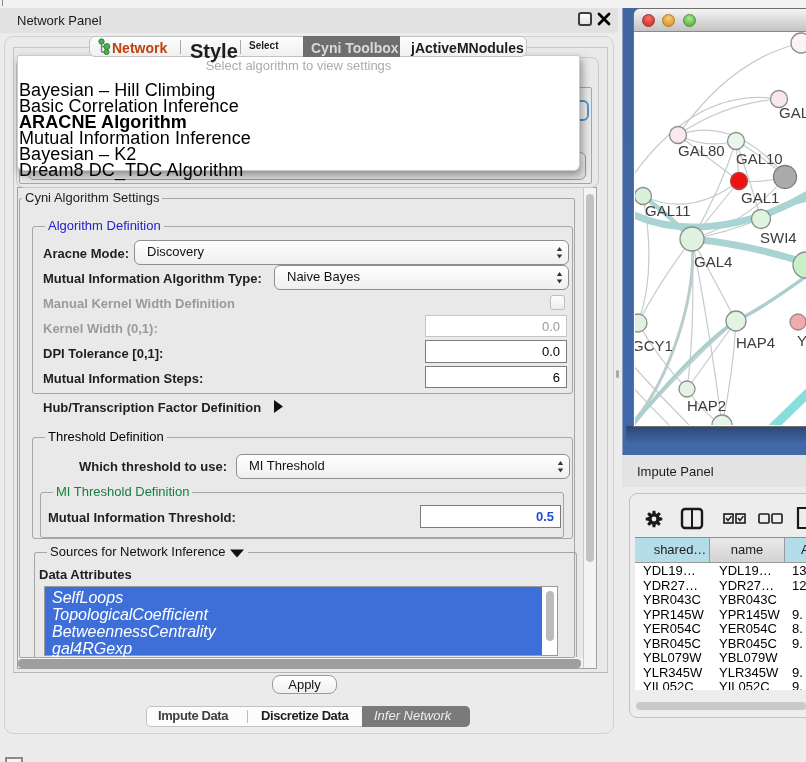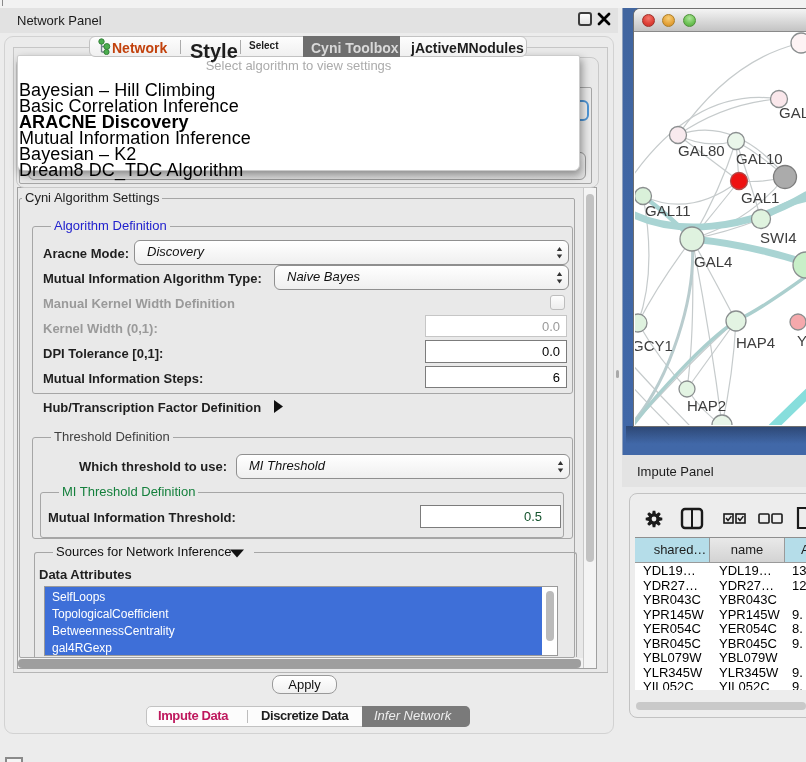--- a/index.html
+++ b/index.html
@@ -1,24 +1,24 @@
 <!DOCTYPE html>
 <html><head>
 <meta charset="utf-8">
 <style>
   html,body{margin:0;padding:0;}
   body{width:806px;height:762px;position:relative;background:#ECECEC;
        font-family:"Liberation Sans", sans-serif;overflow:hidden;}
   .abs{position:absolute;}
   .grp{position:absolute;border:1px solid #A6A6A6;border-radius:3px;}
-  .gttl{position:absolute;top:-9px;left:18px;background:#E9E9E9;padding:0 3px;font-size:13px;line-height:15px;white-space:nowrap;}
+  .gttl{position:absolute;top:-9px;left:12px;background:#E9E9E9;padding:0 3px;font-size:13px;line-height:15px;white-space:nowrap;}
   .lbl{position:absolute;font-size:13px;font-weight:bold;color:#1F1F1F;white-space:nowrap;}
   .combo{position:absolute;border:1px solid #8F8F8F;border-radius:6px;
          background:linear-gradient(#FFFFFF,#EFEFEF);font-size:13px;color:#111;}
-  .combo span{position:absolute;left:12px;top:3px;font-style:italic;}
+  .combo span{position:absolute;left:12px;top:3px;}
   .fld{position:absolute;background:#FFF;font-size:13px;text-align:right;}
   .stp{position:absolute;right:5px;top:4px;}
 </style>
 </head>
 <body>
 
 <div class="abs" style="left:0;top:0;width:806px;height:8px;background:#F2F2F2;"></div>
 
 <div class="abs" style="left:622px;top:8px;width:184px;height:447px;background:linear-gradient(180deg,#41659F 0%,#4067A6 55%,#4168A8 100%);"></div>
 <div class="abs" style="left:622px;top:8px;width:1px;height:447px;background:#8FA0BC;"></div>
@@ -250,70 +250,70 @@
 
 <div class="lbl" style="left:43px;top:371px;">Mutual Information Steps:</div>
 <div class="fld" style="left:425px;top:366px;width:142px;height:22px;border:1px solid #7C7C7C;box-sizing:border-box;color:#000;line-height:21px;padding-right:6px;">6</div>
 
 <div class="lbl" style="left:43px;top:400px;">Hub/Transcription Factor Definition</div>
 <svg class="abs" style="left:272px;top:399px;" width="12" height="15">
     <path d="M2,1 L11,7.5 L2,14 Z" fill="#111"></path>
   </svg>
 
 <div class="grp" style="left:32px;top:437px;width:539px;height:100px;">
-  <span class="gttl" style="color:#404040;">Threshold Definition</span>
+  <span class="gttl" style="color:#000000;">Threshold Definition</span>
 </div>
 <div class="lbl" style="left:79px;top:459px;">Which threshold to use:</div>
 <div class="combo" style="left:236px;top:454px;width:332px;height:23px;">
     <span>MI Threshold</span>
   <svg class="stp" width="7" height="15">
       <path d="M3.5,2 L6.2,6 H0.8 Z" fill="#333"></path>
       <path d="M3.5,13.5 L0.8,9.5 H6.2 Z" fill="#333"></path>
     </svg>
 </div>
 
 <div class="grp" style="left:40px;top:492px;width:522px;height:44px;">
   <span class="gttl" style="color:#15803d;">MI Threshold Definition</span>
 </div>
 <div class="lbl" style="left:48px;top:510px;">Mutual Information Threshold:</div>
-<div class="fld" style="left:420px;top:505px;width:141px;height:23px;border:1px solid #7C7C7C;box-sizing:border-box;color:#14532d;line-height:22px;padding-right:18px;">0.5</div>
+<div class="fld" style="left:420px;top:505px;width:141px;height:23px;border:1px solid #7C7C7C;box-sizing:border-box;color:#1d4ed8;line-height:22px;padding-right:6px;font-weight:bold;">0.5</div>
 
 <div class="grp" style="left:34px;top:552px;width:541px;height:104px;border-bottom:none;border-radius:3px 3px 0 0;">
   <span class="gttl" style="color:#111;padding-right:22px;">Sources for Network Inference</span>
 </div>
 <svg class="abs" style="left:229px;top:548px;" width="16" height="11">
     <path d="M1,1.5 L15,1.5 L8,9.5 Z" fill="#111"></path>
   </svg>
 <div class="lbl" style="left:39px;top:567px;">Data Attributes</div>
 
 <div class="abs" style="left:44px;top:586px;width:514px;height:70px;border:1px solid #9A9A9A;box-sizing:border-box;background:#FFF;"></div>
 <div class="abs" style="left:45px;top:587px;width:497px;height:68px;background:#3E6FD8;"></div>
-<div class="abs" style="left:52px;top:589px;font-size:12px;color:#FFF;line-height:17px;white-space:pre;">SelfLoops
+<div class="abs" style="left:52px;top:589px;font-size:16px;color:#FFF;line-height:17px;white-space:pre;font-style:italic;">SelfLoops
 TopologicalCoefficient
 BetweennessCentrality
 gal4RGexp</div>
 <div class="abs" style="left:546px;top:591px;width:8px;height:50px;background:#BBBBBB;border-radius:4px;"></div>
 
 <div class="abs" style="left:18px;top:658px;width:565px;height:10px;background:#F3F3F3;"></div>
 <div class="abs" style="left:18px;top:659px;width:563px;height:9px;background:#9E9E9E;border-radius:4px;"></div>
 
 <div class="abs" style="left:13px;top:672px;width:595px;height:1px;background:#B5B5B5;"></div>
 <div class="abs" style="left:272px;top:675px;width:65px;height:19px;border:1px solid #9A9A9A;border-radius:8px;background:linear-gradient(#FFFFFF,#F0F0F0);text-align:center;font-size:13px;color:#111;line-height:18px;box-sizing:border-box;">Apply</div>
 
 <div class="abs" style="left:146px;top:706px;width:324px;height:21px;background:#FCFCFC;border:1px solid #C2C2C2;border-radius:5px;box-sizing:border-box;"></div>
 <div class="abs" style="left:362px;top:706px;width:108px;height:21px;background:#7A7A7A;border-radius:0 5px 5px 0;"></div>
-<div class="abs" style="left:158px;top:708px;font-size:13px;font-weight:bold;letter-spacing:-0.4px;color:#be185d;">Impute Data</div>
+<div class="abs" style="left:158px;top:708px;font-size:13px;font-weight:bold;letter-spacing:-0.4px;color:#404040;">Impute Data</div>
 <div class="abs" style="left:247px;top:710px;width:1px;height:13px;background:#BDBDBD;"></div>
 <div class="abs" style="left:261px;top:708px;font-size:13px;font-weight:bold;letter-spacing:-0.4px;color:#1D1D1D;">Discretize Data</div>
 <div class="abs" style="left:374px;top:708px;font-size:13px;color:#EDEDED;font-style:italic;">Infer Network</div>
 
 <div class="abs" style="left:616px;top:370px;width:3px;height:8px;background:#A9A9A9;border-radius:2px;"></div>
 
 <div class="abs" style="left:5px;top:757px;width:18px;height:14px;border:2px solid #8A8A8A;background:#F5F5F5;box-sizing:border-box;"></div>
 
 <div class="abs" style="left:17px;top:55px;width:563px;height:116px;background:#FFF;border:1px solid #CCC;border-radius:2px 2px 6px 6px;box-shadow:2px 4px 9px rgba(0,0,0,0.4);box-sizing:border-box;"></div>
 <div class="abs" style="left:17px;top:58px;width:563px;text-align:center;font-size:13px;color:#ABABAB;">Select algorithm to view settings</div>
 <div class="abs" style="left:19px;top:82px;font-size:18px;letter-spacing:0.1px;color:#000;line-height:16px;white-space:pre;">Bayesian – Hill Climbing
 Basic Correlation Inference
-<b>ARACNE Discovery</b>
+<b>ARACNE Algorithm</b>
 Mutual Information Inference
 Bayesian – K2
 Dream8 DC_TDC Algorithm</div>
 
 </body></html>

